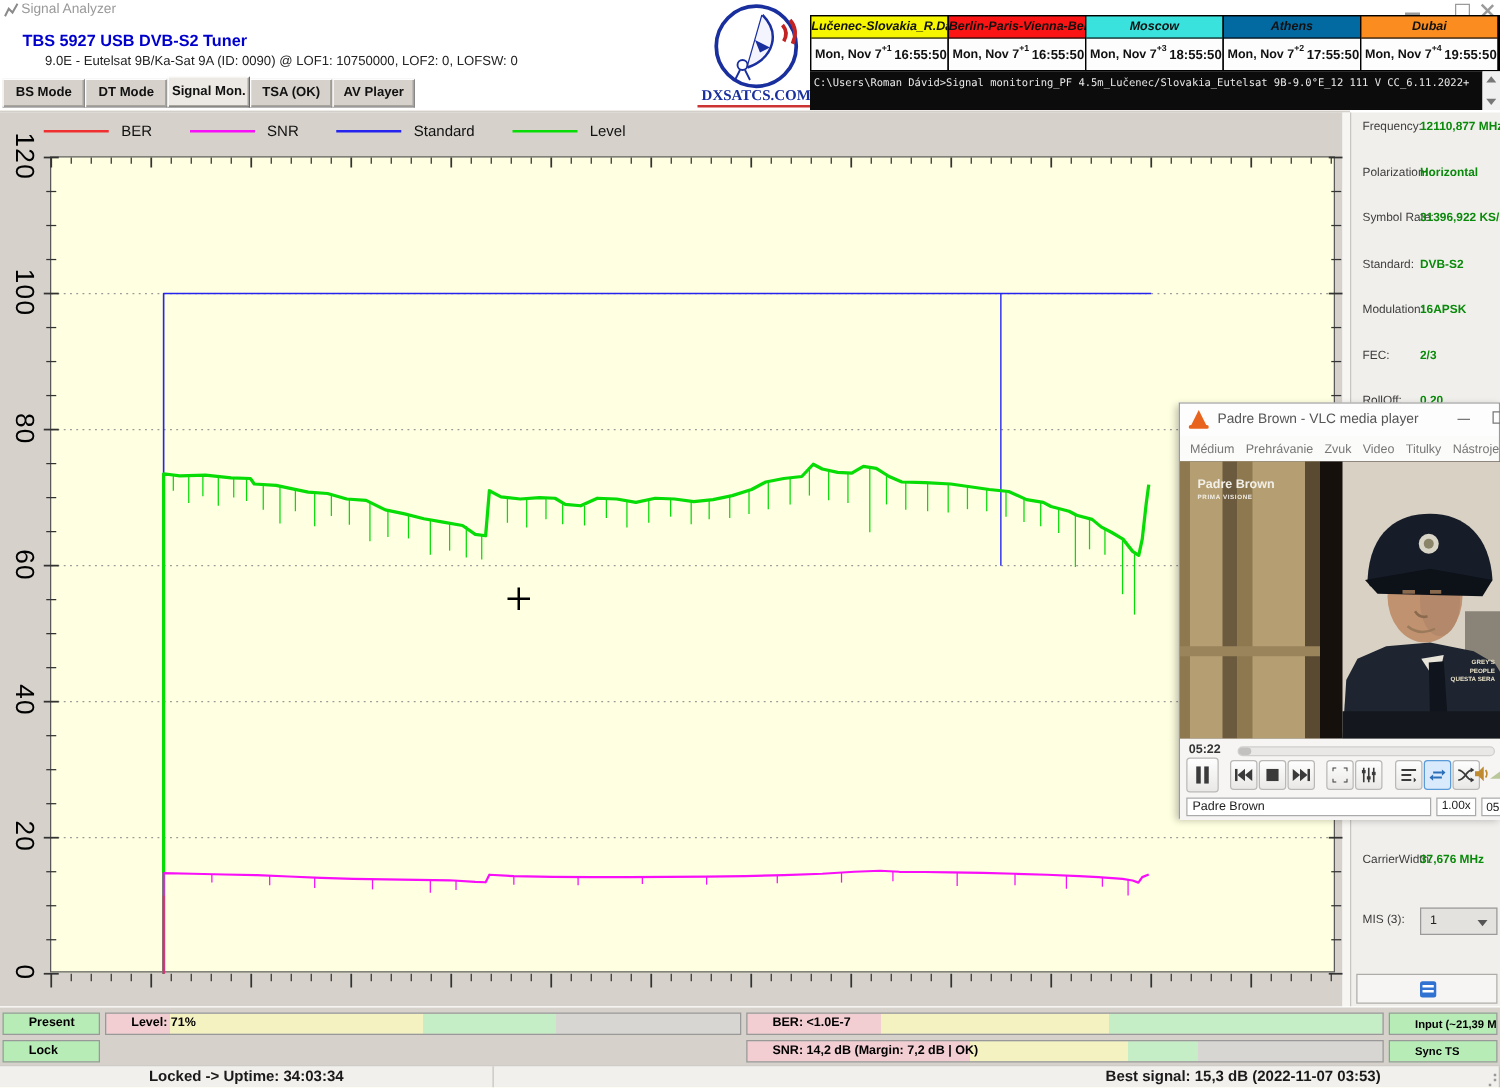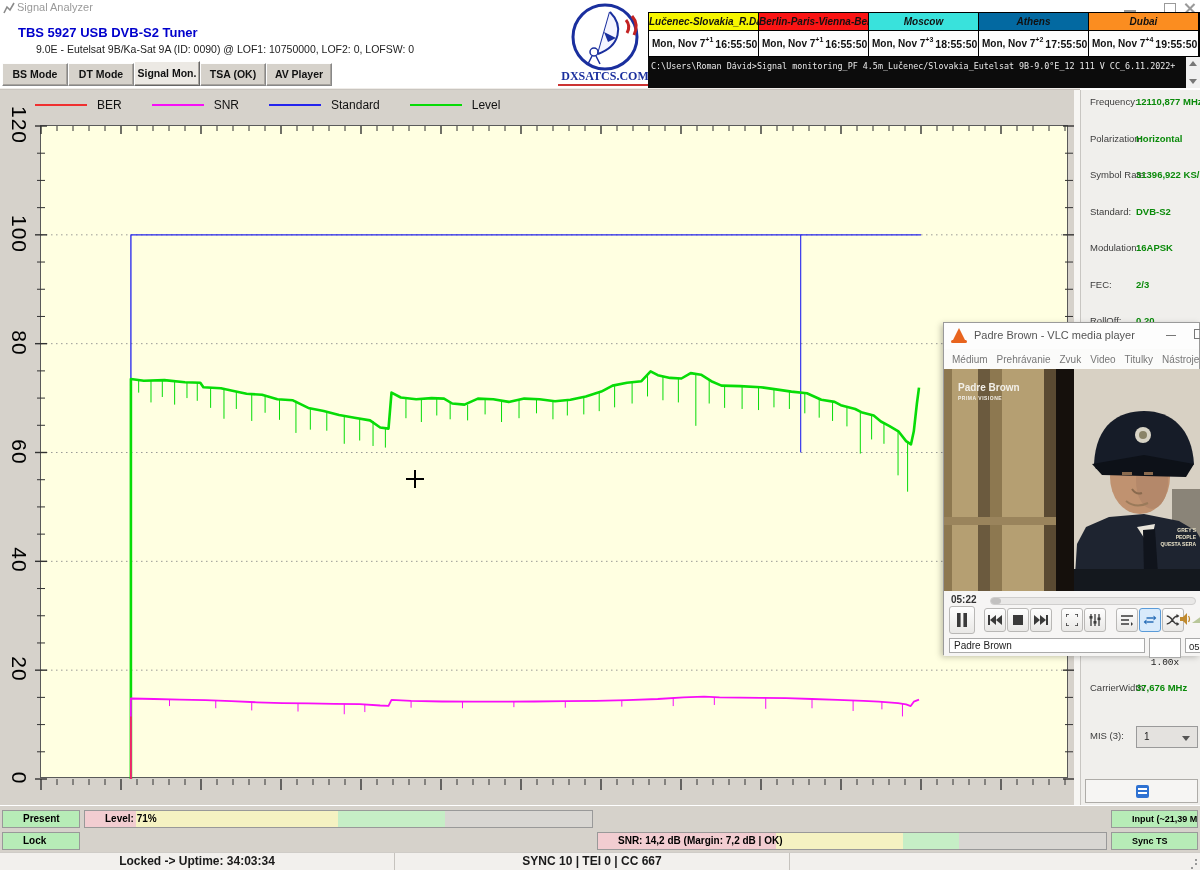--- a/index.html
+++ b/index.html
@@ -99,21 +99,21 @@
   #vlc-seek-progress { position:absolute; left:0; top:0; width:10px; height:6px; background:#c2c1c0; border-radius:3px; }
   .vbtn { position:absolute; top:17px; width:22px; height:24px; background:linear-gradient(#fefefe,#e9e8e6); border:1px solid #b9b8b6; border-radius:3px; }
   .vbtn svg { position:absolute; left:50%; top:50%; transform:translate(-50%,-50%); }
   #vbtn-pause { left:5px; width:26px; height:28px; top:15px; }
   #vbtn-prev { left:40px; } #vbtn-stop { left:63px; } #vbtn-next { left:86px; }
   #vbtn-fullscreen { left:117px; } #vbtn-eq { left:140px; }
   #vbtn-playlist { left:172px; } #vbtn-loop { left:195px; background:#d8eafb; border-color:#5a9bd8; } #vbtn-shuffle { left:218px; }
   #vlc-volume-icon { position:absolute; left:236px; top:22px; }
   #vlc-vol-wedge { position:absolute; left:248px; top:22px; width:0; height:0; border-left:14px solid transparent; border-bottom:10px solid #b9c79a; }
   #vlc-nowplaying { position:absolute; left:5px; top:47px; width:196px; height:15px; background:#fff; border:1px solid #aaa; font-size:10px; color:#222; padding:1px 0 0 4px; white-space:nowrap; overflow:hidden; }
-  #vlc-rate { position:absolute; left:205px; top:47px; width:32px; height:15px; background:#fff; border:1px solid #aaa; font-size:9.5px; color:#222; text-align:center; padding-top:18px;font-family:Liberation Mono, monospace; }
+  #vlc-rate { position:absolute; left:205px; top:47px; width:32px; height:15px; background:#fff; border:1px solid #aaa; font-size:9.5px; color:#222; text-align:center; padding-top:0; }
   #vlc-time2 { position:absolute; left:241px; top:47px; width:22px; height:15px; background:#fff; border:1px solid #aaa; font-size:9.5px; color:#222; padding:1.5px 0 0 3px; overflow:hidden; white-space:nowrap; }
 
   
   #meters { position:absolute; left:0; top:806px; width:1200px; height:46px; background:#d6d2cb; }
   .meter { position:absolute; height:18px; border:1px solid #999; overflow:hidden; }
   .meter-label { position:absolute; left:20px; top:2px; font-size:10px; font-weight:bold; color:#000; white-space:nowrap; }
   .meter.small-label .meter-label { font-size:9px; top:3px; }
 
   
   #statusbar { position:absolute; left:0; top:852px; width:1200px; height:18px; background:#f2f0ed; border-top:1px solid #cfccc7; }
@@ -684,33 +684,36 @@
     </div>
   </div>
 
   <div id="meters">
       <div class="meter" style="left: 2px; width: 78px; top: 4px; background: rgb(183, 236, 183);">
         <span class="meter-label">Present</span>
       </div>
       <div class="meter" style="left: 84px; width: 509px; top: 4px; background: linear-gradient(to right, rgb(242, 205, 209) 0%, rgb(242, 205, 209) 10%, rgb(245, 242, 194) 10%, rgb(245, 242, 194) 50%, rgb(198, 238, 198) 50%, rgb(198, 238, 198) 71%, rgb(216, 214, 210) 71%, rgb(216, 214, 210) 100%);">
         <span class="meter-label">Level: 71%</span>
       </div>
+      <div class="meter" style="left: 597px; width: 510px; top: 4px; background: linear-gradient(to right, rgb(242, 205, 209) 0%, rgb(242, 205, 209) 21%, rgb(245, 242, 194) 21%, rgb(245, 242, 194) 57%, rgb(198, 238, 198) 57%, rgb(198, 238, 198) 100%);">
+        <span class="meter-label">BER: &lt;1.0E-7</span>
+      </div>
       <div class="meter small-label" style="left: 1111px; width: 87px; top: 4px; background: rgb(183, 236, 183);">
         <span class="meter-label">Input (~21,39 Mbps)</span>
       </div>
       <div class="meter" style="left: 2px; width: 78px; top: 26px; background: rgb(183, 236, 183);">
         <span class="meter-label">Lock</span>
       </div>
       <div class="meter" style="left: 597px; width: 510px; top: 26px; background: linear-gradient(to right, rgb(242, 205, 209) 0%, rgb(242, 205, 209) 35%, rgb(245, 242, 194) 35%, rgb(245, 242, 194) 60%, rgb(198, 238, 198) 60%, rgb(198, 238, 198) 71%, rgb(216, 214, 210) 71%, rgb(216, 214, 210) 100%);">
         <span class="meter-label">SNR: 14,2 dB (Margin: 7,2 dB | OK)</span>
       </div>
       <div class="meter small-label" style="left: 1111px; width: 87px; top: 26px; background: rgb(183, 236, 183);">
         <span class="meter-label">Sync TS</span>
       </div>
     </div>
 
   <div id="statusbar">
       <span id="grip"></span>
       <div class="status-section" style="left: 0px; width: 395px;">Locked -&gt; Uptime: 34:03:34</div>
-      <div class="status-section" style="left: 395px; width: 395px;">SYNC 10 | TEI 0 | CC 667</div>
+      <div class="status-section" style="left: 790px; width: 410px;">Best signal: 15,3 dB (2022-11-07 03:53)</div>
     </div>
 
 </div>
 
 </body></html>

